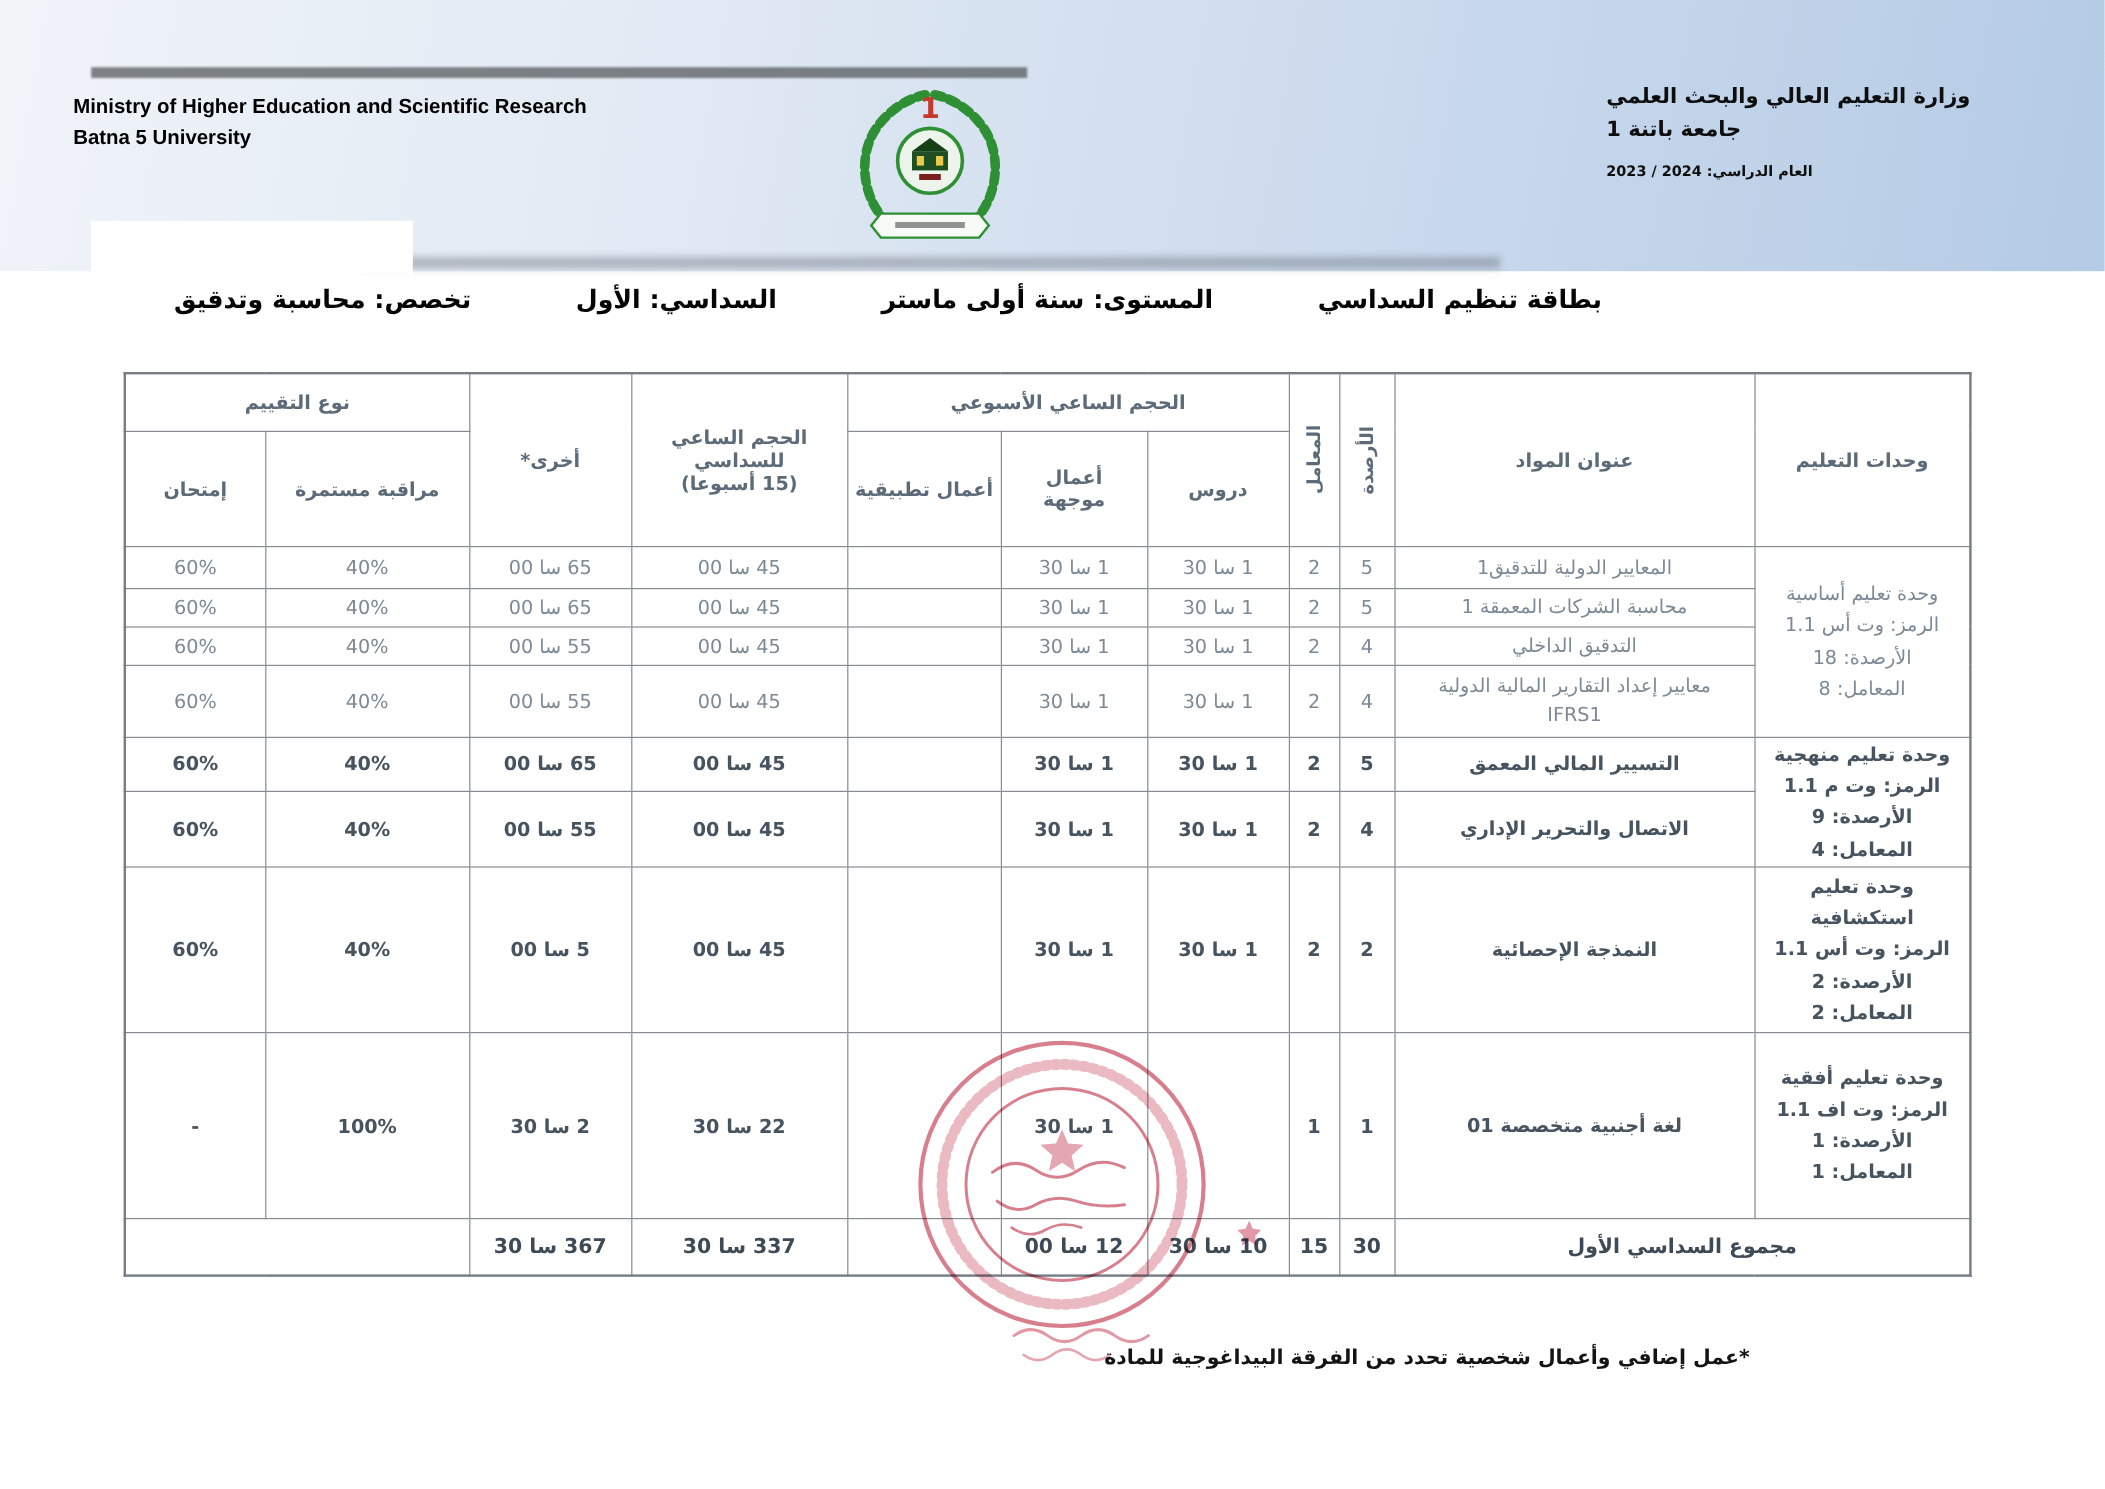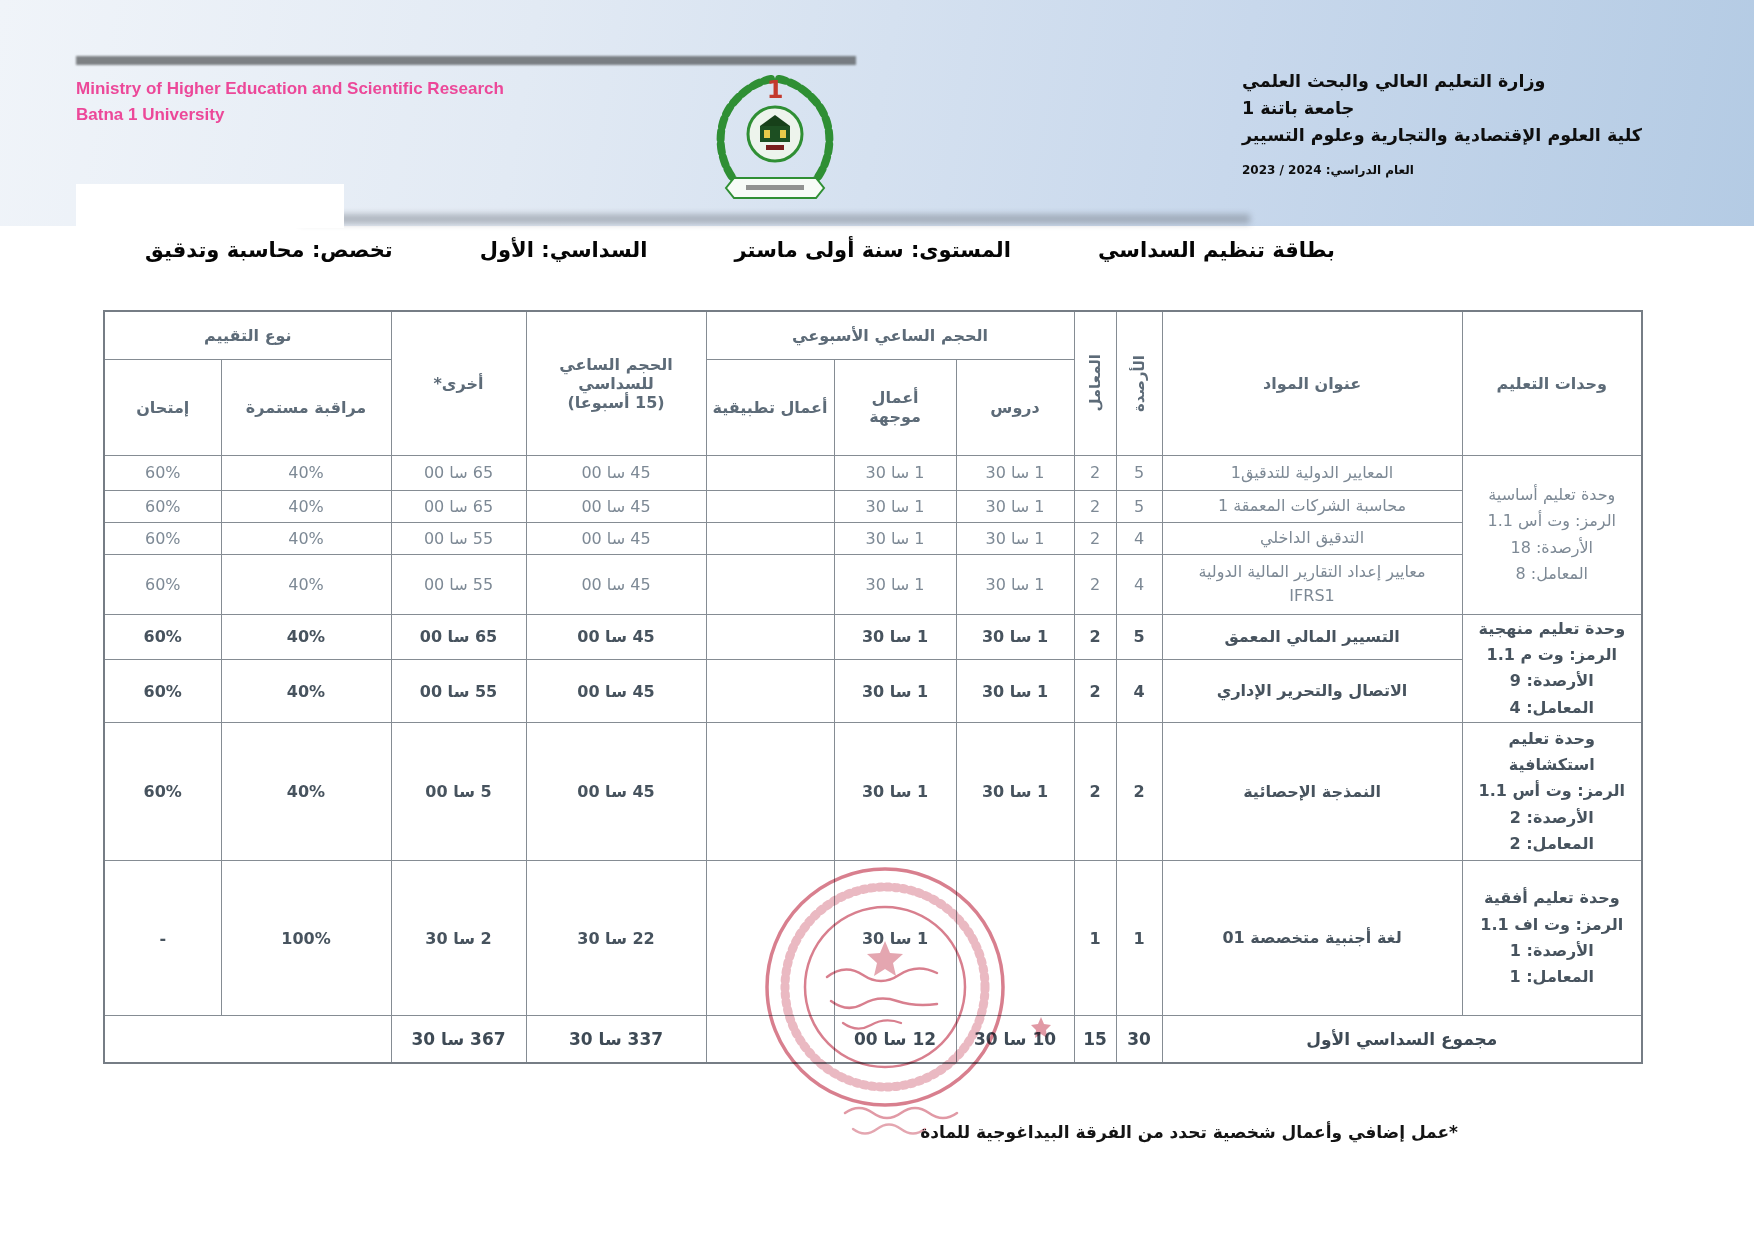--- a/index.html
+++ b/index.html
@@ -17,22 +17,22 @@
     position:absolute; left:300px; top:214px; width:950px; height:10px;
     background:#6f7680; opacity:.45; filter:blur(3px);
   }
   .streak {
     position:absolute; left:76px; top:56px; width:780px; height:9px;
     background:#4f5254; opacity:.7; filter:blur(1px);
   }
   .notch { position:absolute; left:76px; top:184px; width:268px; height:44px; background:#fff; }
 
   .hdr-en {
-    position:absolute; left:76px; top:76px;
-    font-size:17px; line-height:1.5; font-weight:600; color:#ec4899;
+    position:absolute; left:61px; top:76px;
+    font-size:17px; line-height:1.5; font-weight:600; color:#000000;
     font-family:"Liberation Sans","DejaVu Sans",sans-serif;
   }
   .hdr-ar {
     position:absolute; right:112px; top:68px; text-align:left; direction:rtl;
     font-size:17.5px; line-height:1.55; font-weight:bold; color:#0e0e0e;
   }
   .year-line { margin-top:12px; font-size:12px; font-weight:bold; color:#0e0e0e; }
 
   .logo { position:absolute; left:700px; top:66px; width:150px; height:150px; }
 
@@ -79,41 +79,40 @@
 </head>
 <body>
 
 <div class="band"></div>
 <div class="band-shadow"></div>
 <div class="streak"></div>
 <div class="notch"></div>
 
 <div class="hdr-en">
   <div>Ministry of Higher Education and Scientific Research</div>
-  <div>Batna 1 University</div>
+  <div>Batna 5 University</div>
 </div>
 
 <svg class="logo" viewBox="0 0 150 150">
   <path d="M40,120 C18,100 13,60 34,36 C44,24 57,16 71,13" fill="none" stroke="#2f8f34" stroke-width="8" stroke-dasharray="8 5" stroke-linecap="round"></path>
   <path d="M110,120 C132,100 137,60 116,36 C106,24 93,16 79,13" fill="none" stroke="#2f8f34" stroke-width="8" stroke-dasharray="8 5" stroke-linecap="round"></path>
   <text x="75" y="32" font-size="24" font-weight="bold" fill="#c43a2e" text-anchor="middle">1</text>
   <circle cx="75" cy="68" r="27" fill="#edf4ec" stroke="#2f8f34" stroke-width="3"></circle>
   <path d="M60,60 L75,49 L90,60 Z" fill="#174019"></path>
   <rect x="60" y="60" width="30" height="16" fill="#1d4f22"></rect>
   <rect x="64" y="64" width="6" height="8" fill="#e8c94a"></rect>
   <rect x="80" y="64" width="6" height="8" fill="#e8c94a"></rect>
   <rect x="66" y="79" width="18" height="5" fill="#7a1f1f"></rect>
   <path d="M34,112 L116,112 L124,122 L116,132 L34,132 L26,122 Z" fill="#f7fbf7" stroke="#2f8f34" stroke-width="2"></path>
   <rect x="46" y="119" width="58" height="5" fill="#4c4c4c" opacity=".6"></rect>
 </svg>
 
 <div class="hdr-ar">
   <div>وزارة التعليم العالي والبحث العلمي</div>
   <div>جامعة باتنة 1</div>
-  <div>كلية العلوم الإقتصادية والتجارية وعلوم التسيير</div>
   <div class="year-line">
     <span>العام الدراسي:</span>
     <span dir="ltr">2023 / 2024</span>
   </div>
 </div>
 
 <div class="title-row">
   <span>بطاقة تنظيم السداسي</span>
   <span>المستوى: سنة أولى ماستر</span>
   <span>السداسي: الأول</span>

